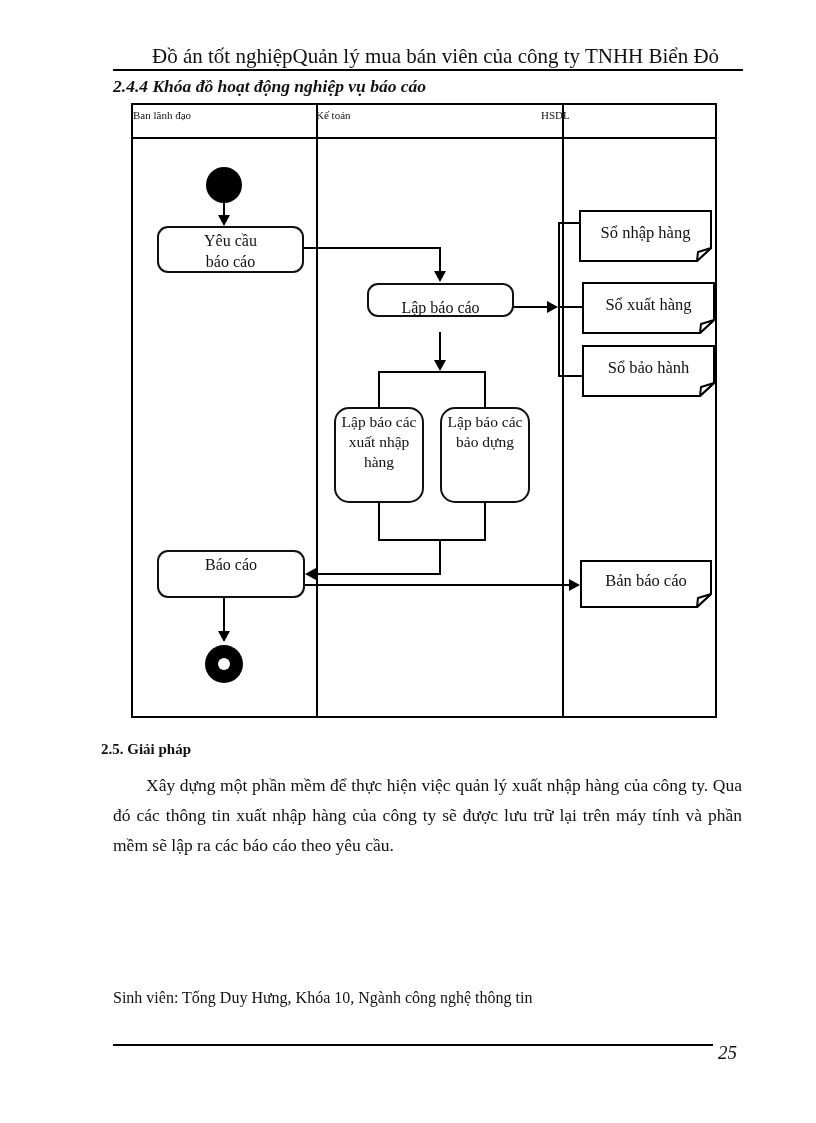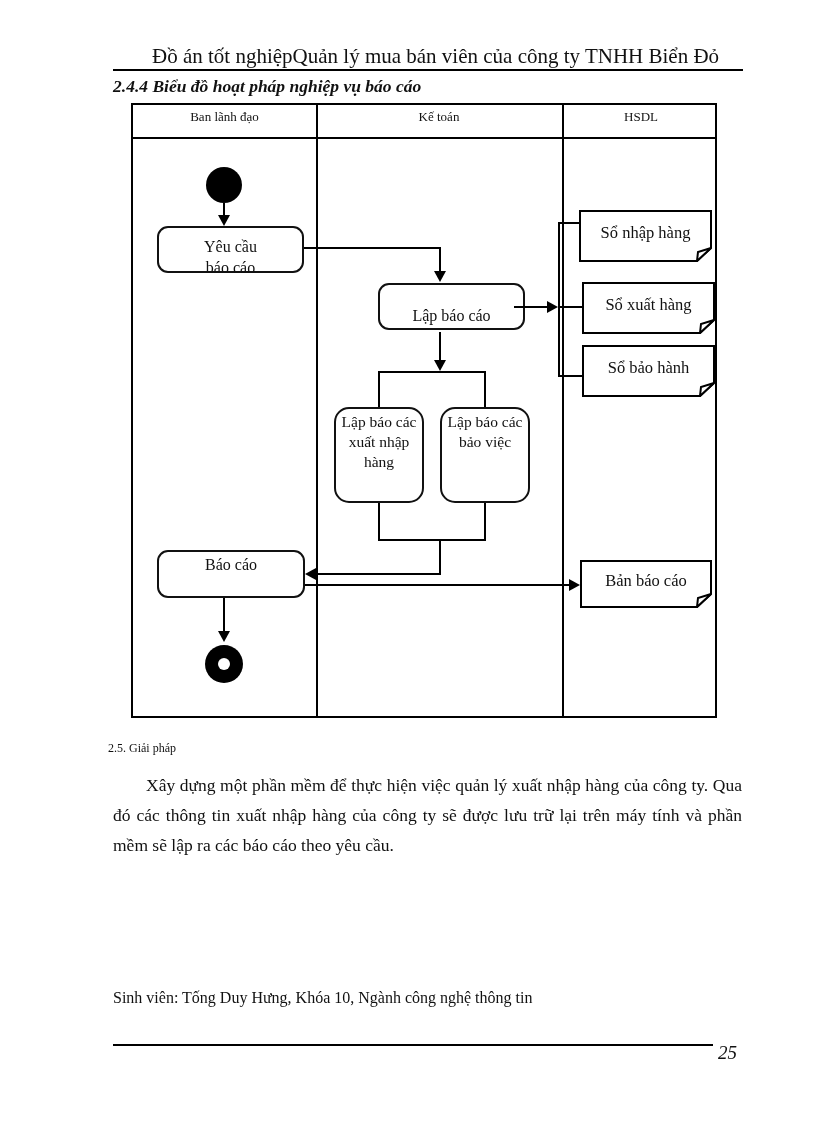--- a/index.html
+++ b/index.html
@@ -9,51 +9,51 @@
     overflow:hidden;
   }
   .abs{position:absolute;}
   
   .page-header{left:113px;top:44px;width:630px;display:flex;justify-content:flex-start;font-size:21px;margin-left:39px;}
   .header-rule{left:113px;top:69px;width:630px;height:2px;background:#000;}
   .section-heading{left:113px;top:76px;font-size:17.5px;font-weight:bold;font-style:italic;}
   .footer-rule{left:113px;top:1044px;width:600px;height:2px;background:#000;}
   .footer-text{left:113px;top:989px;font-size:16px;}
   .page-number{left:718px;top:1042px;font-size:19px;font-style:italic;}
-  .solution-heading{left:108px;top:741px;font-size:12px;font-weight:normal;}
+  .solution-heading{left:101px;top:741px;font-size:15px;font-weight:bold;}
   .solution-paragraph{
     left:113px;top:770px;width:629px;font-size:17.5px;line-height:30px;
     text-align:justify;text-indent:33px;
   }
   
   .swimlanes{
     left:131px;top:103px;width:586px;height:615px;
     border:2px solid #000;box-sizing:border-box;
   }
   .lane-head-rule{left:0;top:32px;width:582px;height:2px;background:#000;position:absolute;}
   .lane-divider{position:absolute;top:0;bottom:0;width:2px;background:#000;}
-  .lane-label{position:absolute;top:4px;text-align:center;font-size:13px;}
+  .lane-label{position:absolute;top:4px;text-align:left;font-size:11px;}
   
   .hline{position:absolute;height:2px;background:#000;}
   .vline{position:absolute;width:2px;background:#000;}
   .arr{position:absolute;width:0;height:0;}
   .arr.down{border-left:6px solid transparent;border-right:6px solid transparent;border-top:11px solid #000;}
   .arr.right{border-top:6px solid transparent;border-bottom:6px solid transparent;border-left:11px solid #000;}
   .arr.left{border-top:6px solid transparent;border-bottom:6px solid transparent;border-right:11px solid #000;}
   
   .initial{position:absolute;left:73px;top:62px;width:36px;height:36px;border-radius:50%;background:#000;}
   .final{position:absolute;left:72px;top:540px;width:38px;height:38px;border-radius:50%;background:#000;}
   .final::after{content:"";position:absolute;left:13px;top:13px;width:12px;height:12px;border-radius:50%;background:#fff;}
   .activity{
     position:absolute;border:2px solid #111;border-radius:11px;background:#fff;
     text-align:center;font-size:16px;line-height:21px;box-sizing:border-box;
   }
   .activity span{display:block;}
-  .act-request{left:24px;top:121px;width:147px;height:47px;padding-top:8px;}
-  .act-create{left:234px;top:178px;width:147px;height:47px;padding-top:20px;margin-left:11px;}
+  .act-request{left:24px;top:121px;width:147px;height:47px;padding-top:2px;}
+  .act-create{left:234px;top:178px;width:147px;height:34px;padding-top:12px;}
   .act-xnh{left:201px;top:302px;width:90px;height:96px;border-radius:15px;font-size:15.5px;line-height:20px;padding-top:3px;}
   .act-bh{left:307px;top:302px;width:90px;height:96px;border-radius:15px;font-size:15.5px;line-height:20px;padding-top:3px;}
   .act-report{left:24px;top:445px;width:148px;height:48px;padding-top:2px;}
   
   .doc{position:absolute;width:133px;height:52px;}
   .doc svg{position:absolute;left:0;top:0;}
   .doc-label{position:absolute;inset:0 0 6px 0;display:flex;align-items:center;justify-content:center;font-size:16.5px;}
   .doc-nhap{left:446px;top:105px;}
   .doc-xuat{left:449px;top:177px;}
   .doc-bh{left:449px;top:240px;}
@@ -61,30 +61,30 @@
 </style>
 </head>
 <body>
 
 <div class="abs page-header">
   <span>Đồ án tốt nghiệp</span>
   <span>Quản lý mua bán viên của công ty TNHH Biển Đỏ</span>
 </div>
 <div class="abs header-rule"></div>
 
-<div class="abs section-heading">2.4.4 Biểu đồ hoạt pháp nghiệp vụ báo cáo</div>
+<div class="abs section-heading">2.4.4 Khóa đồ hoạt động nghiệp vụ báo cáo</div>
 
 <div class="abs swimlanes">
 
   <div class="lane-head-rule"></div>
   <div class="lane-divider" style="left:183px;"></div>
   <div class="lane-divider" style="left:429px;"></div>
   <div class="lane-label" style="left:0;width:183px;">Ban lãnh đạo</div>
   <div class="lane-label" style="left:183px;width:246px;">Kế toán</div>
-  <div class="lane-label" style="left:429px;width:158px;">HSDL</div>
+  <div class="lane-label" style="left:408px;width:158px;">HSDL</div>
 
   <div class="initial"></div>
   <div class="vline" style="left:90px;top:98px;height:14px;"></div>
   <div class="arr down" style="left:85px;top:110px;"></div>
 
   <div class="activity act-request">
     <span>Yêu cầu</span>
     <span>báo cáo</span>
   </div>
 
@@ -131,21 +131,21 @@
   <div class="vline" style="left:245px;top:266px;height:38px;"></div>
   <div class="vline" style="left:351px;top:266px;height:38px;"></div>
 
   <div class="activity act-xnh">
     <span>Lập báo các</span>
     <span>xuất nhập</span>
     <span>hàng</span>
   </div>
   <div class="activity act-bh">
     <span>Lập báo các</span>
-    <span>bảo việc</span>
+    <span>bảo dựng</span>
   </div>
 
   <div class="vline" style="left:245px;top:398px;height:38px;"></div>
   <div class="vline" style="left:351px;top:398px;height:38px;"></div>
   <div class="hline" style="left:245px;top:434px;width:108px;"></div>
   <div class="vline" style="left:306px;top:434px;height:36px;"></div>
   <div class="hline" style="left:184px;top:468px;width:124px;"></div>
   <div class="arr left" style="left:172px;top:463px;"></div>
 
   <div class="activity act-report">

